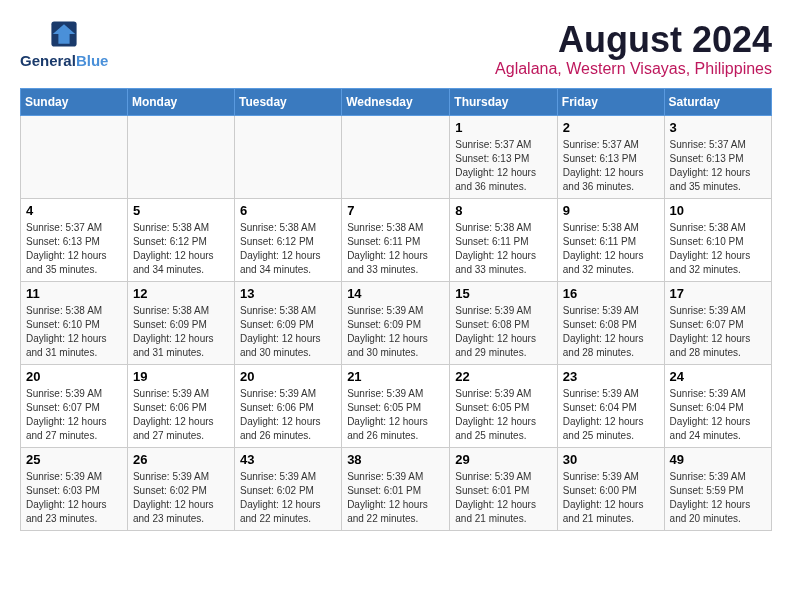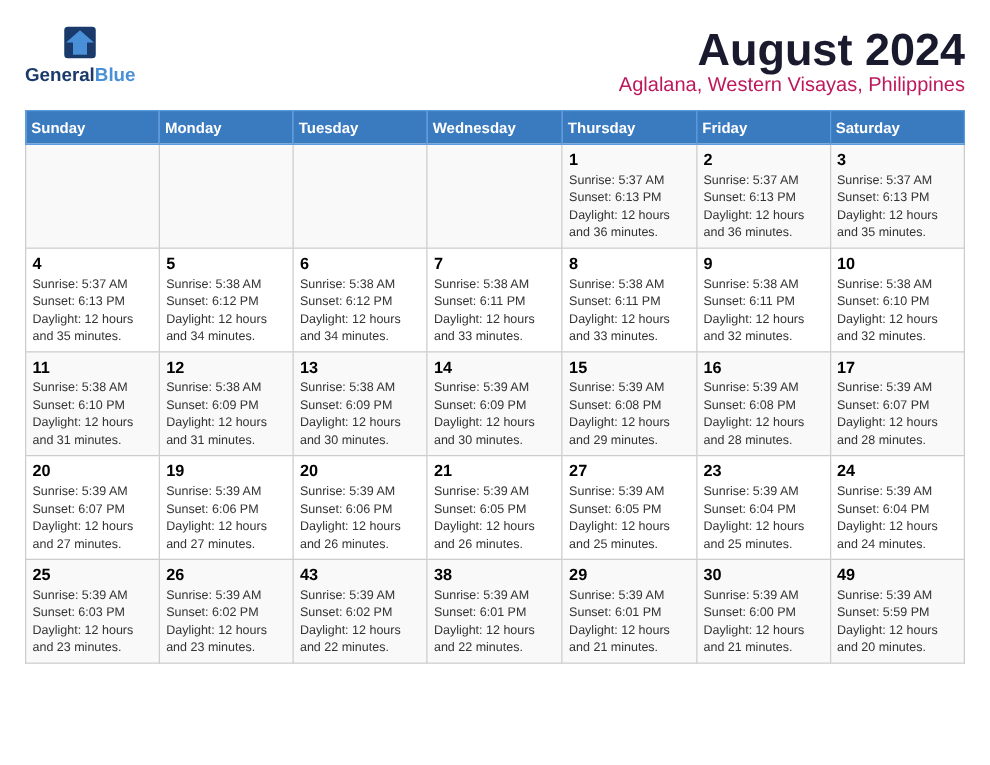--- a/index.html
+++ b/index.html
@@ -260,21 +260,21 @@
 and 26 minutes.</div>
         </td>
         <td>
           <div class="day-number">21</div>
           <div class="day-info" style="white-space: pre-line;">Sunrise: 5:39 AM
 Sunset: 6:05 PM
 Daylight: 12 hours
 and 26 minutes.</div>
         </td>
         <td>
-          <div class="day-number">27</div>
+          <div class="day-number">22</div>
           <div class="day-info" style="white-space: pre-line;">Sunrise: 5:39 AM
 Sunset: 6:05 PM
 Daylight: 12 hours
 and 25 minutes.</div>
         </td>
         <td>
           <div class="day-number">23</div>
           <div class="day-info" style="white-space: pre-line;">Sunrise: 5:39 AM
 Sunset: 6:04 PM
 Daylight: 12 hours

